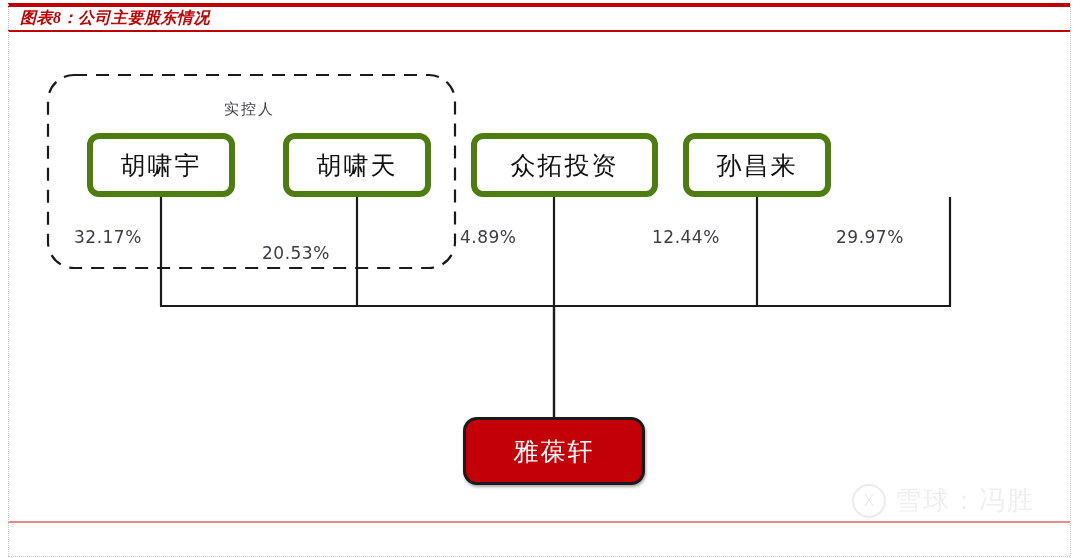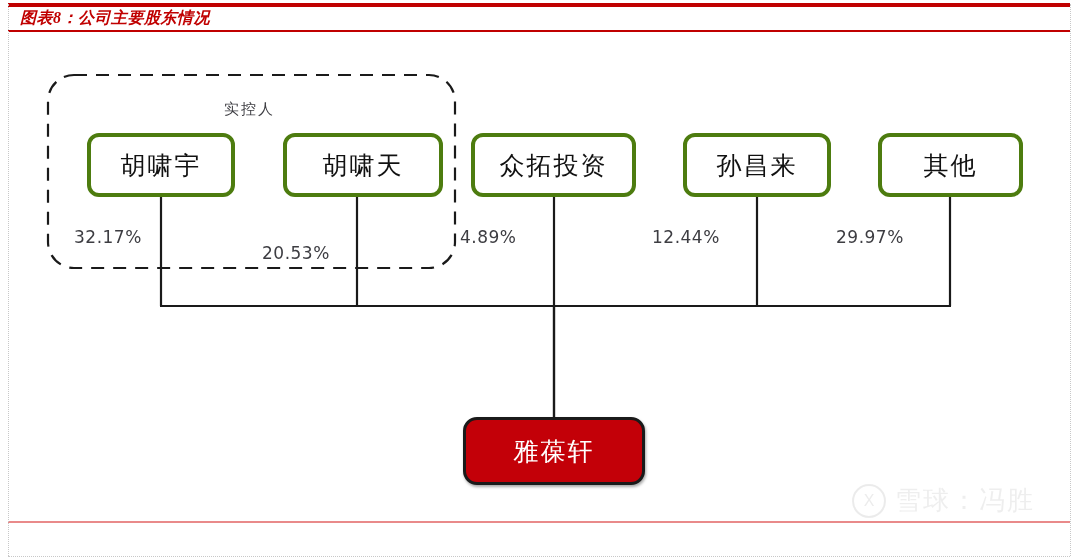--- a/index.html
+++ b/index.html
@@ -97,21 +97,21 @@
     left: 0;
     top: 34px;
     width: 1080px;
     height: 486px;
     text-decoration: underline;
   }
 
   .node-box {
     position: absolute;
     box-sizing: border-box;
-    border: 4px solid #4d7c0f;
+    border: 6px solid #4d7c0f;
     border-radius: 12px;
     background: #ffffff;
     display: flex;
     align-items: center;
     justify-content: center;
     font-size: 25px;
     color: #111111;
     letter-spacing: 2px;
     white-space: nowrap;
   }
@@ -206,24 +206,23 @@
       <line x1="950" y1="163" x2="950" y2="272" stroke="#1a1a1a" stroke-width="2.2"></line>
 
       <line x1="160" y1="272" x2="951" y2="272" stroke="#1a1a1a" stroke-width="2.2"></line>
 
       <line x1="554" y1="272" x2="554" y2="392" stroke="#1a1a1a" stroke-width="2.4" marker-end="url(#arrowhead)"></line>
     </svg>
 
     <div class="group-label" style="left:224px; top:66px;">实控人</div>
 
     <div class="node-box" style="left:87px;  top:99px; width:148px; height:64px;">胡啸宇</div>
-    <div class="node-box" style="left:283px; top:99px; width:160px; height:64px;">胡啸天</div>
-    <div class="node-box" style="left:471px; top:99px; width:165px; height:64px;">众拓投资</div>
+    <div class="node-box" style="left:283px; top:99px; width:148px; height:64px;">胡啸天</div>
+    <div class="node-box" style="left:471px; top:99px; width:187px; height:64px;">众拓投资</div>
     <div class="node-box" style="left:683px; top:99px; width:148px; height:64px;">孙昌来</div>
-    <div class="node-box" style="left:878px; top:99px; width:145px; height:64px;">其他</div>
 
     <div class="pct-label" style="left:74px;  top:193px;">32.17%</div>
     <div class="pct-label" style="left:262px; top:209px;">20.53%</div>
     <div class="pct-label" style="left:460px; top:193px;">4.89%</div>
     <div class="pct-label" style="left:652px; top:193px;">12.44%</div>
     <div class="pct-label" style="left:836px; top:193px;">29.97%</div>
 
     <div class="node-box company" style="left:463px; top:383px; width:182px; height:68px;">雅葆轩</div>
 
   </div>

